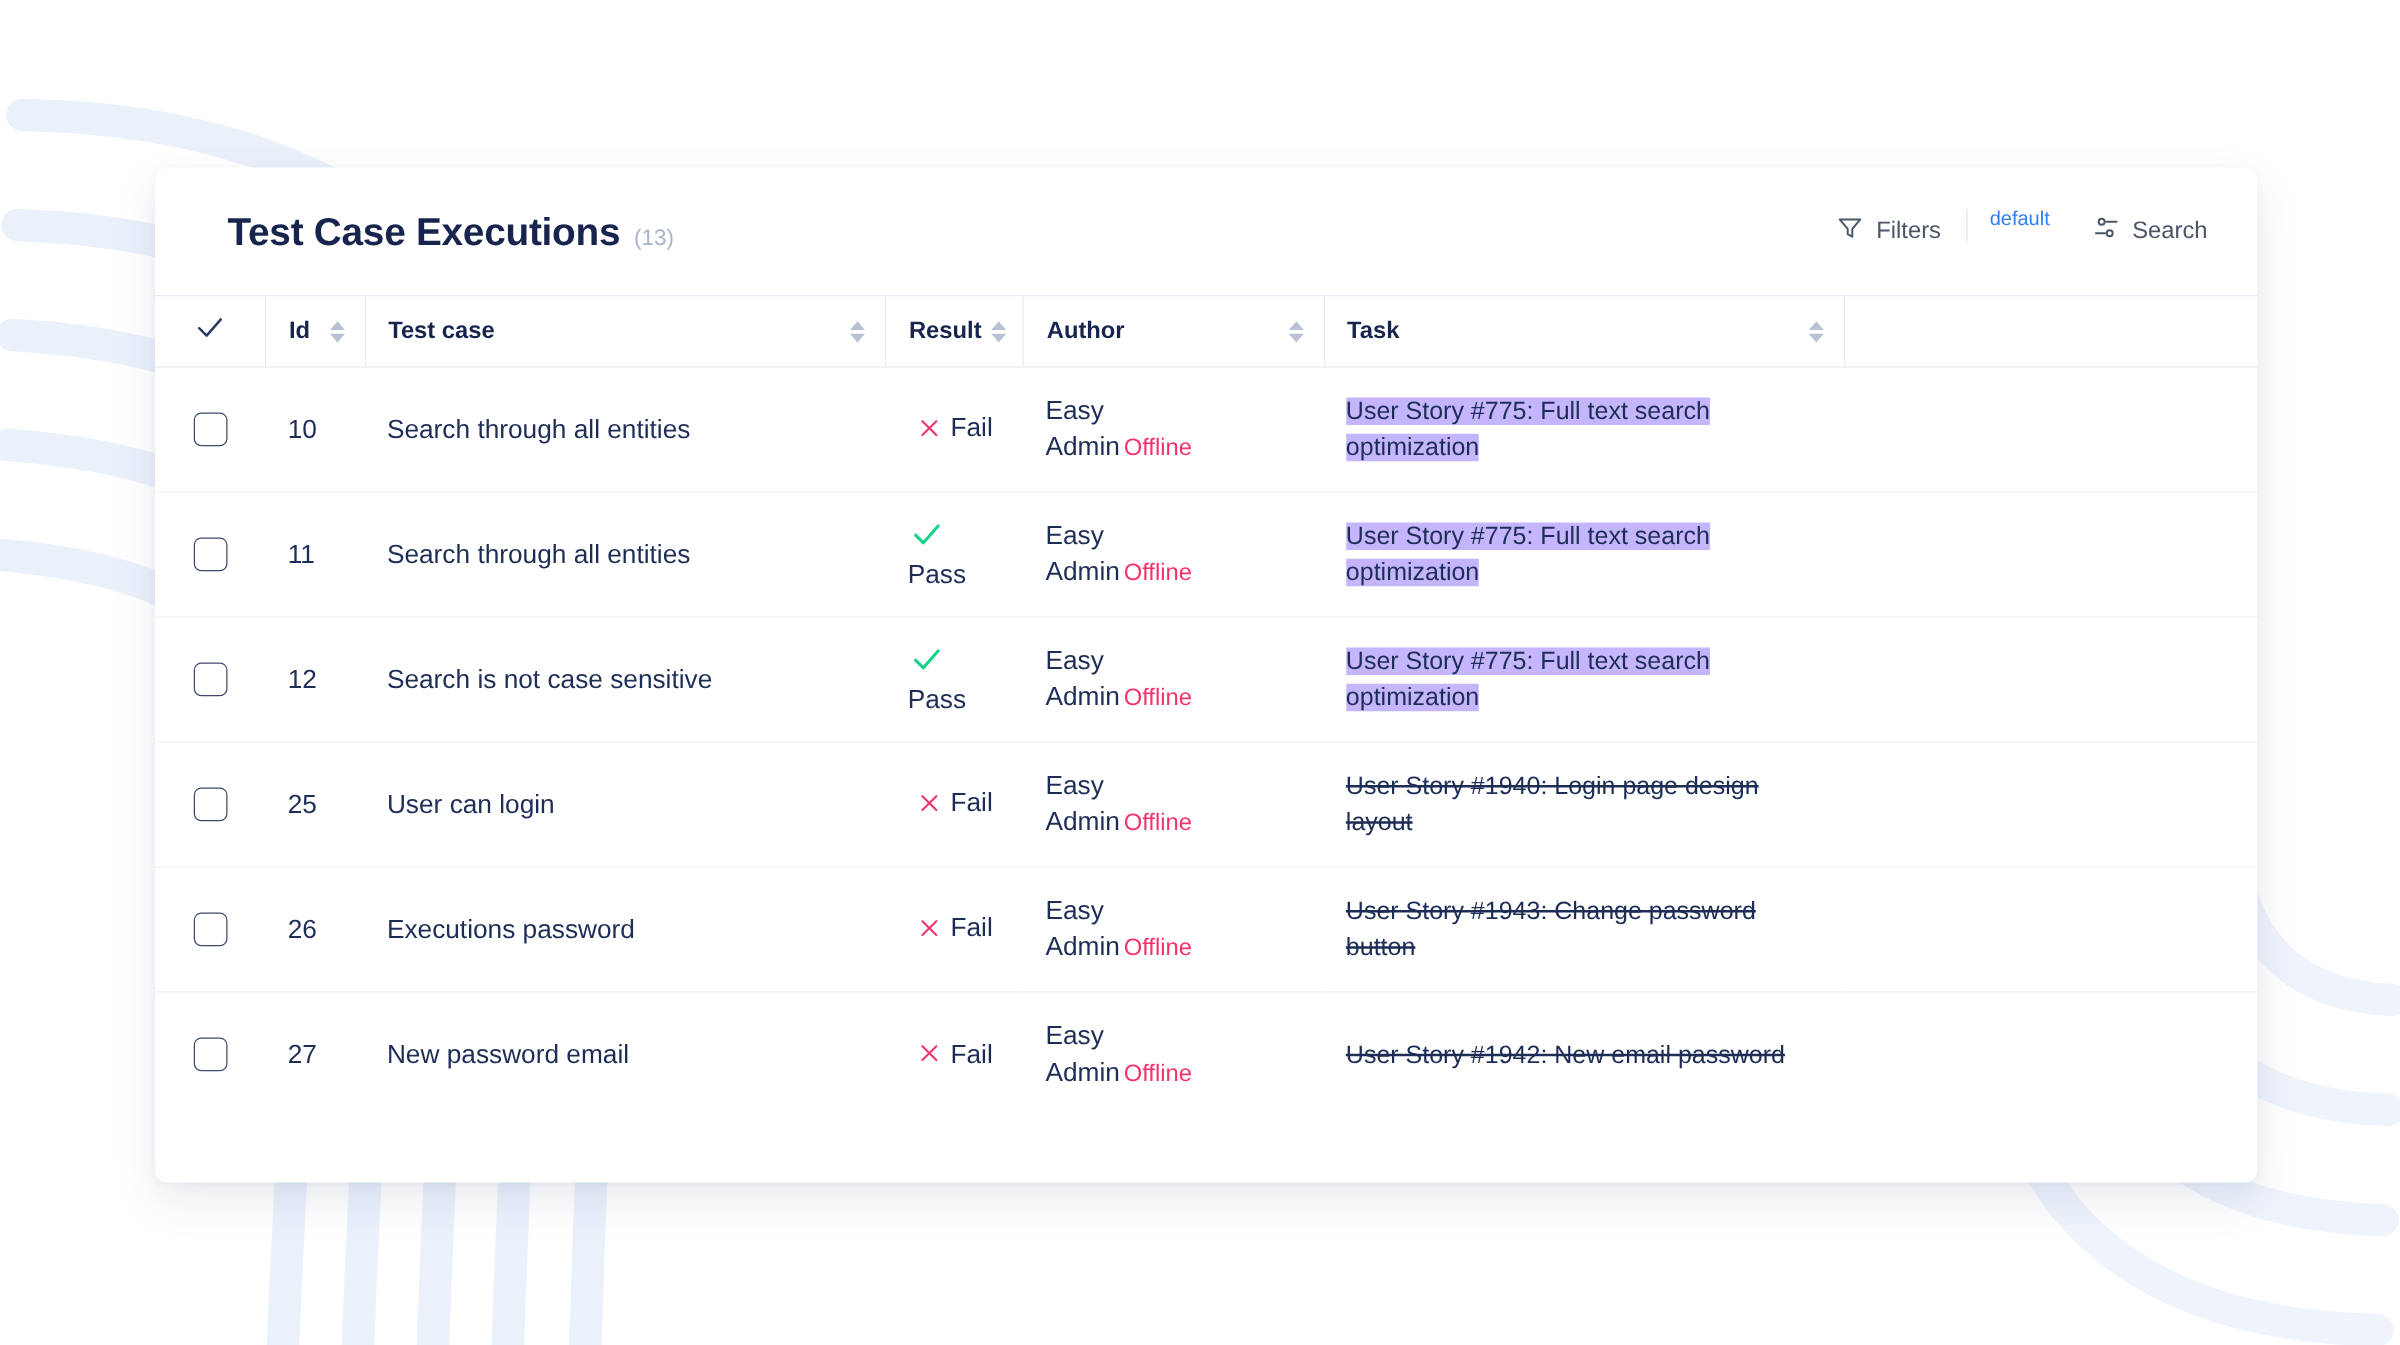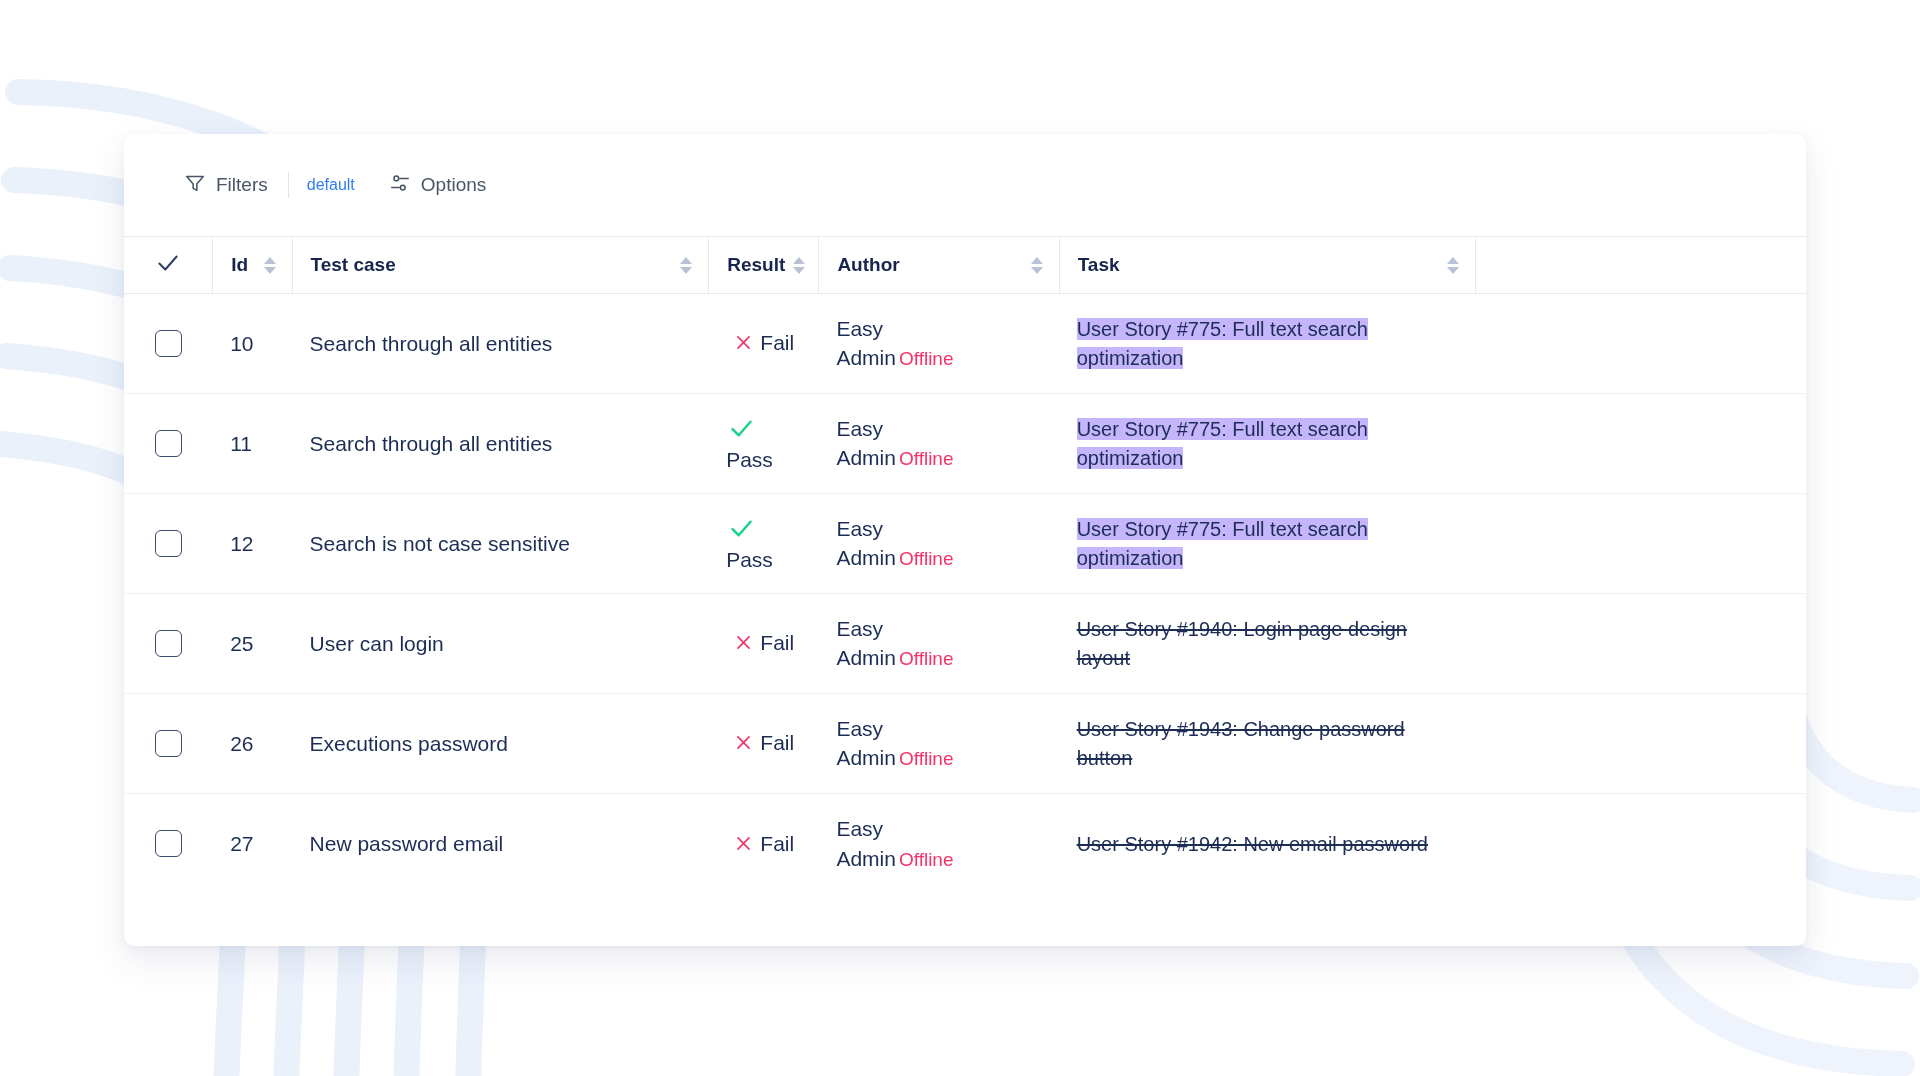--- a/index.html
+++ b/index.html
@@ -69,21 +69,21 @@
   }
   .title-count {
     font-size: 18px;
     color: #aab4c8;
     font-weight: normal;
     line-height: 1;
   }
 
   .toolbar {
     display: flex;
-    align-items: center;
+    align-items: flex-start;
     gap: 0;
     color: #545f73;
     font-size: 19px;
   }
   .tool-btn {
     display: flex;
     align-items: center;
     gap: 10px;
     cursor: pointer;
     padding: 4px 2px;
@@ -274,20 +274,24 @@
         <path d="M 1906 976  C 1740 972 1662 886 1656 742 C 1652 616 1662 512 1664 452"></path>
         <path d="M 1910 888  C 1780 884 1724 812 1718 694 C 1714 592 1724 504 1726 452"></path>
         <path d="M 1914 800  C 1820 796 1786 738 1780 646 C 1776 568 1786 496 1788 452"></path>
       </g>
     </svg>
   </div>
 
   <div class="card">
 
     <div class="card-header">
+      <div class="title-wrap">
+        <span class="page-title">Test Case Executions</span>
+        <span class="title-count">(13)</span>
+      </div>
 
       <div class="toolbar">
         <div class="tool-btn">
           <span>
             <svg width="22" height="22" viewBox="0 0 24 24" fill="none" stroke="#4a5568" stroke-width="1.7" stroke-linecap="round" stroke-linejoin="round">
               <path d="M3 5h18l-7 8.2V20l-4 -2.2v-4.6z"></path>
             </svg>
           </span>
           <span class="label">Filters</span>
         </div>
@@ -300,21 +304,21 @@
 
         <div class="tool-btn">
           <span>
             <svg width="22" height="22" viewBox="0 0 24 24" fill="none" stroke="#4a5568" stroke-width="1.7" stroke-linecap="round">
               <circle cx="8" cy="7" r="2.6"></circle>
               <line x1="12" y1="7" x2="21" y2="7"></line>
               <circle cx="15" cy="17" r="2.6"></circle>
               <line x1="3" y1="17" x2="11" y2="17"></line>
             </svg>
           </span>
-          <span class="label">Options</span>
+          <span class="label">Search</span>
         </div>
       </div>
     </div>
 
     <table class="tbl">
       <colgroup>
         <col class="c-check">
           <col class="c-id">
           <col class="c-case">
           <col class="c-result">

